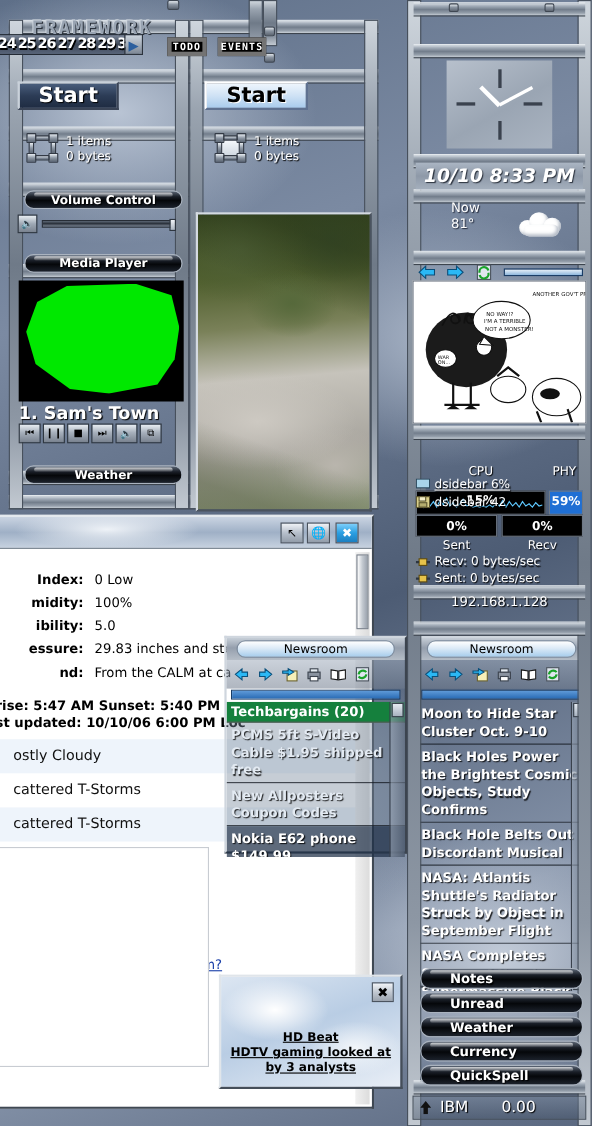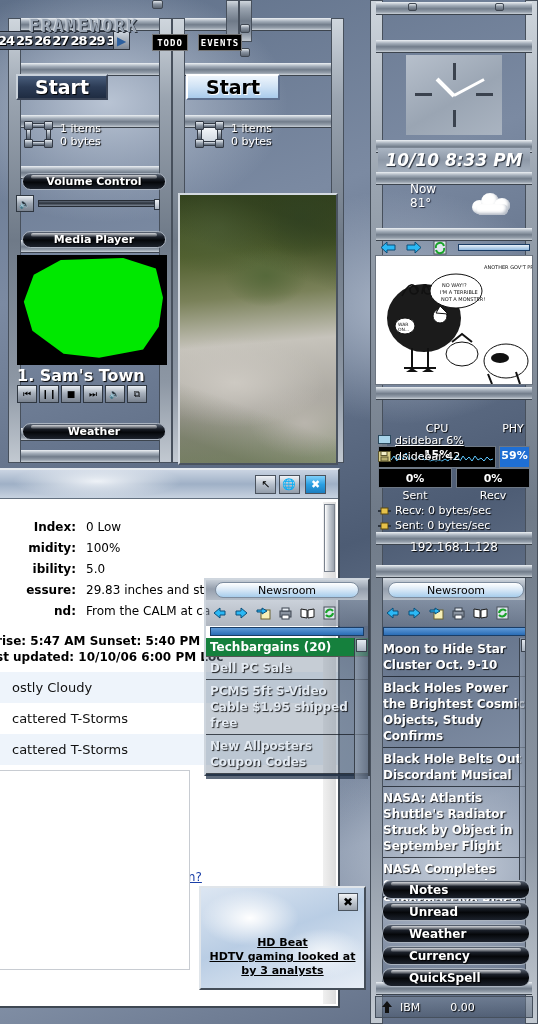--- a/index.html
+++ b/index.html
@@ -51,21 +51,21 @@
     padding:0 1px; text-shadow:1px 1px 0 #000; letter-spacing:-1px;
   }
   .cal-day.sel { background:linear-gradient(180deg,#9fc4e8,#5f86b4); color:#fff; }
   #cal-next {
     position:absolute; left:113px; top:31px; width:17px; height:19px;
     background:linear-gradient(180deg,#cdd5de,#7d8795); border:1px solid #2c333d;
     display:flex; align-items:center; justify-content:center;
   }
   #cal-next span { color:#2c5f9e; font-size:12px; }
   .hdr-btn {
-    position:absolute; height:17px; background:#000; border:1px solid #737373;
+    position:absolute; height:17px; background:#000; border:4px solid #737373;
     color:#fff; font-size:9px; font-weight:bold; letter-spacing:1px;
     display:flex; align-items:center; justify-content:center; font-family:"DejaVu Sans Mono",monospace;
   }
   .start-btn {
     position:absolute; height:26px; border:2px solid;
     display:flex; align-items:center; justify-content:center;
     font-size:19px; font-weight:bold; font-family:"DejaVu Sans",sans-serif;
   }
   .start-dark {
     background:linear-gradient(180deg,#4a5e7c,#2c3c56 50%,#1f2c42);
@@ -229,21 +229,21 @@
               text-shadow:1px 1px 1px #000; }
   .menu-pill {
     position:relative; height:19px; margin:0 0 3px 0;
     display:flex; align-items:center; padding-left:26px;
     font-size:12px;
   }
   #status-bar {
     position:absolute; left:375px; top:996px; width:158px; height:22px;
     display:flex; align-items:center; gap:8px; padding-left:6px;
     background:linear-gradient(180deg,rgba(120,135,155,.5),rgba(70,84,104,.5));
-    border:1px solid #46505d; color:#fff; font-size:11px; text-shadow:1px 1px 1px #000;
+    border:1px solid #46505d; color:#fff; font-size:14px; text-shadow:1px 1px 1px #000;
   }
   
   #hdbeat {
     position:absolute; left:199px; top:886px; width:167px; height:104px;
     border:2px solid; border-color:#e0e5ea #454e59 #454e59 #e0e5ea;
     background:
       radial-gradient(ellipse 70px 40px at 30% 30%, #ffffff 0%, rgba(255,255,255,0) 70%),
       radial-gradient(ellipse 60px 35px at 75% 65%, #f2f6fa 0%, rgba(242,246,250,0) 70%),
       linear-gradient(160deg,#dce6f2,#b9cde4 45%,#e8eef6);
     overflow:hidden;
@@ -456,21 +456,20 @@
     <div class="tb-ico"><svg width="15" height="14" viewBox="0 0 15 14">
           <rect x="2" y="1" width="11" height="12" fill="#dfe6ee" stroke="#4a525d"></rect>
           <path d="M4 7 A4 4 0 0 1 11 5 M11 7 A4 4 0 0 1 4 9" stroke="#1aa32a" stroke-width="2" fill="none"></path>
         </svg></div>
   </div>
   <div class="news-progress">
       <i style="width:100%"></i>
     </div>
   <div style="position:relative; height:141px; overflow:hidden;">
     <div class="feed-head">Techbargains (20)</div>
-    <div class="feed-item read">Dell PC Sale</div>
     <div class="feed-item read">PCMS 5ft S-Video Cable $1.95 shipped free</div>
     <div class="feed-item read">New Allposters Coupon Codes</div>
     <div class="feed-item sel">Nokia E62 phone $149.99</div>
     <div class="feed-scroll">
       <div style="position:absolute; left:1px; top:1px; width:11px; height:13px; background:linear-gradient(180deg,#e4eaf1,#a8b2bf); border:1px solid #3b434e;"></div>
     </div>
   </div>
 </div>
 
 <div class="newsroom" style="left:377px; top:578px; width:158px; height:320px;">

